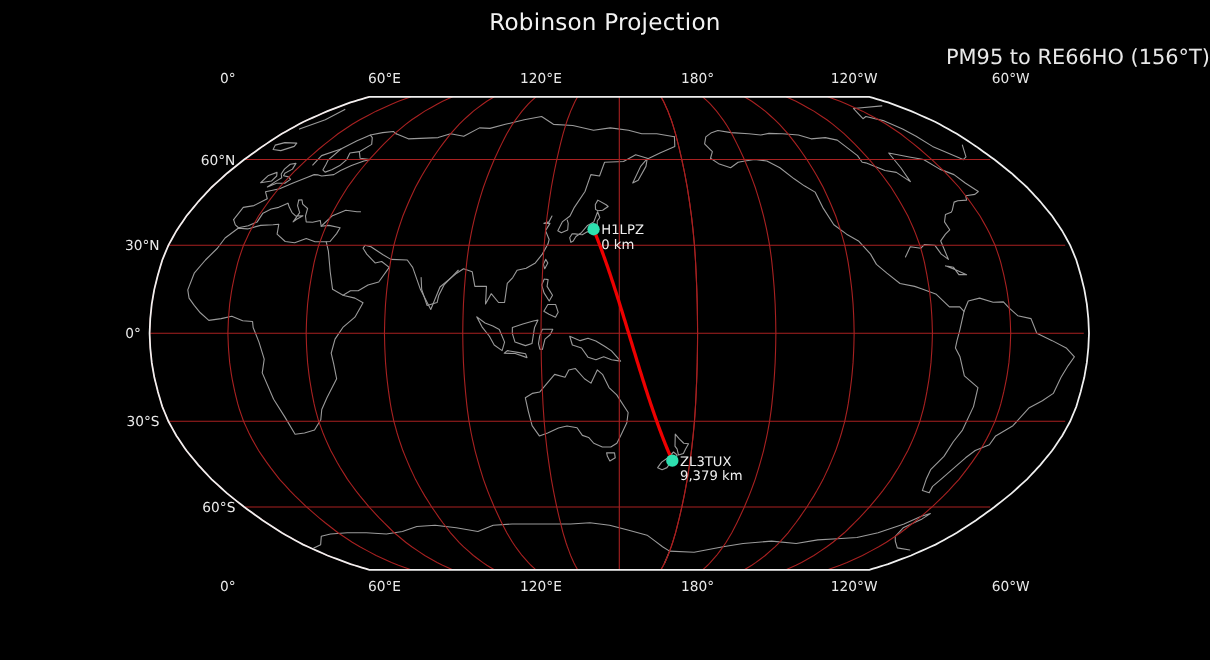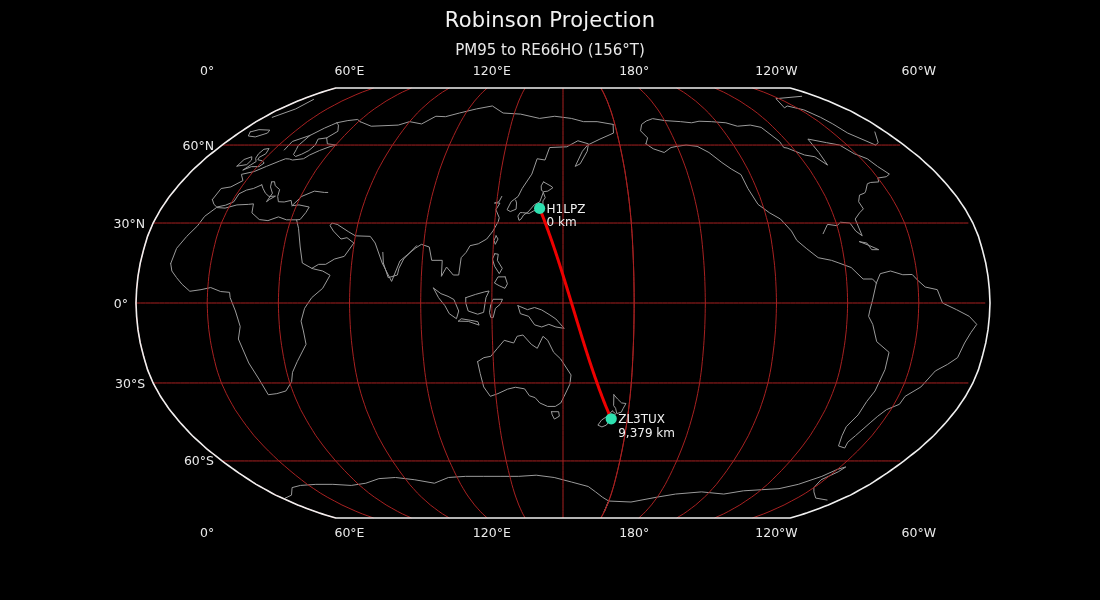--- a/index.html
+++ b/index.html
@@ -1,22 +1,22 @@
 <!DOCTYPE html>
 <html><head>
 <meta charset="utf-8">
 <style>
   html,body{margin:0;padding:0;background:#000;}
   body{width:1100px;height:600px;overflow:hidden;
        font-family:"DejaVu Sans","Liberation Sans",sans-serif;}
   #stage{position:relative;width:1100px;height:600px;background:#000;}
   #title{position:absolute;left:0;top:8px;width:1100px;text-align:center;
          color:#f2f2f2;font-size:21px;letter-spacing:.2px;}
-  #subtitle{position:absolute;left:0;top:41px;width:1100px;text-align:center;
-            color:#e8e8e8;font-size:15px;}
+  #subtitle{position:absolute;left:0;top:41px;width:1100px;text-align:right;
+            color:#e8e8e8;font-size:19px;}
   svg{position:absolute;left:0;top:0;}
   .tick{fill:#e9e9e9;font-size:12.5px;}
   .tick-top,.tick-bot{text-anchor:middle;}
   .tick-lat{text-anchor:end;}
   .mlabel{fill:#efefef;font-size:12px;}
   .coast{fill:none;stroke:#9a9a9a;stroke-width:1;stroke-linejoin:round;
          stroke-linecap:round;vector-effect:non-scaling-stroke;}
   .grat{fill:none;stroke:#a82121;stroke-width:1;}
   .bound{fill:none;stroke:#f0f0f0;stroke-width:1.6;}
   .path-line{fill:none;stroke:#ee0000;stroke-width:3;stroke-linecap:round;}

